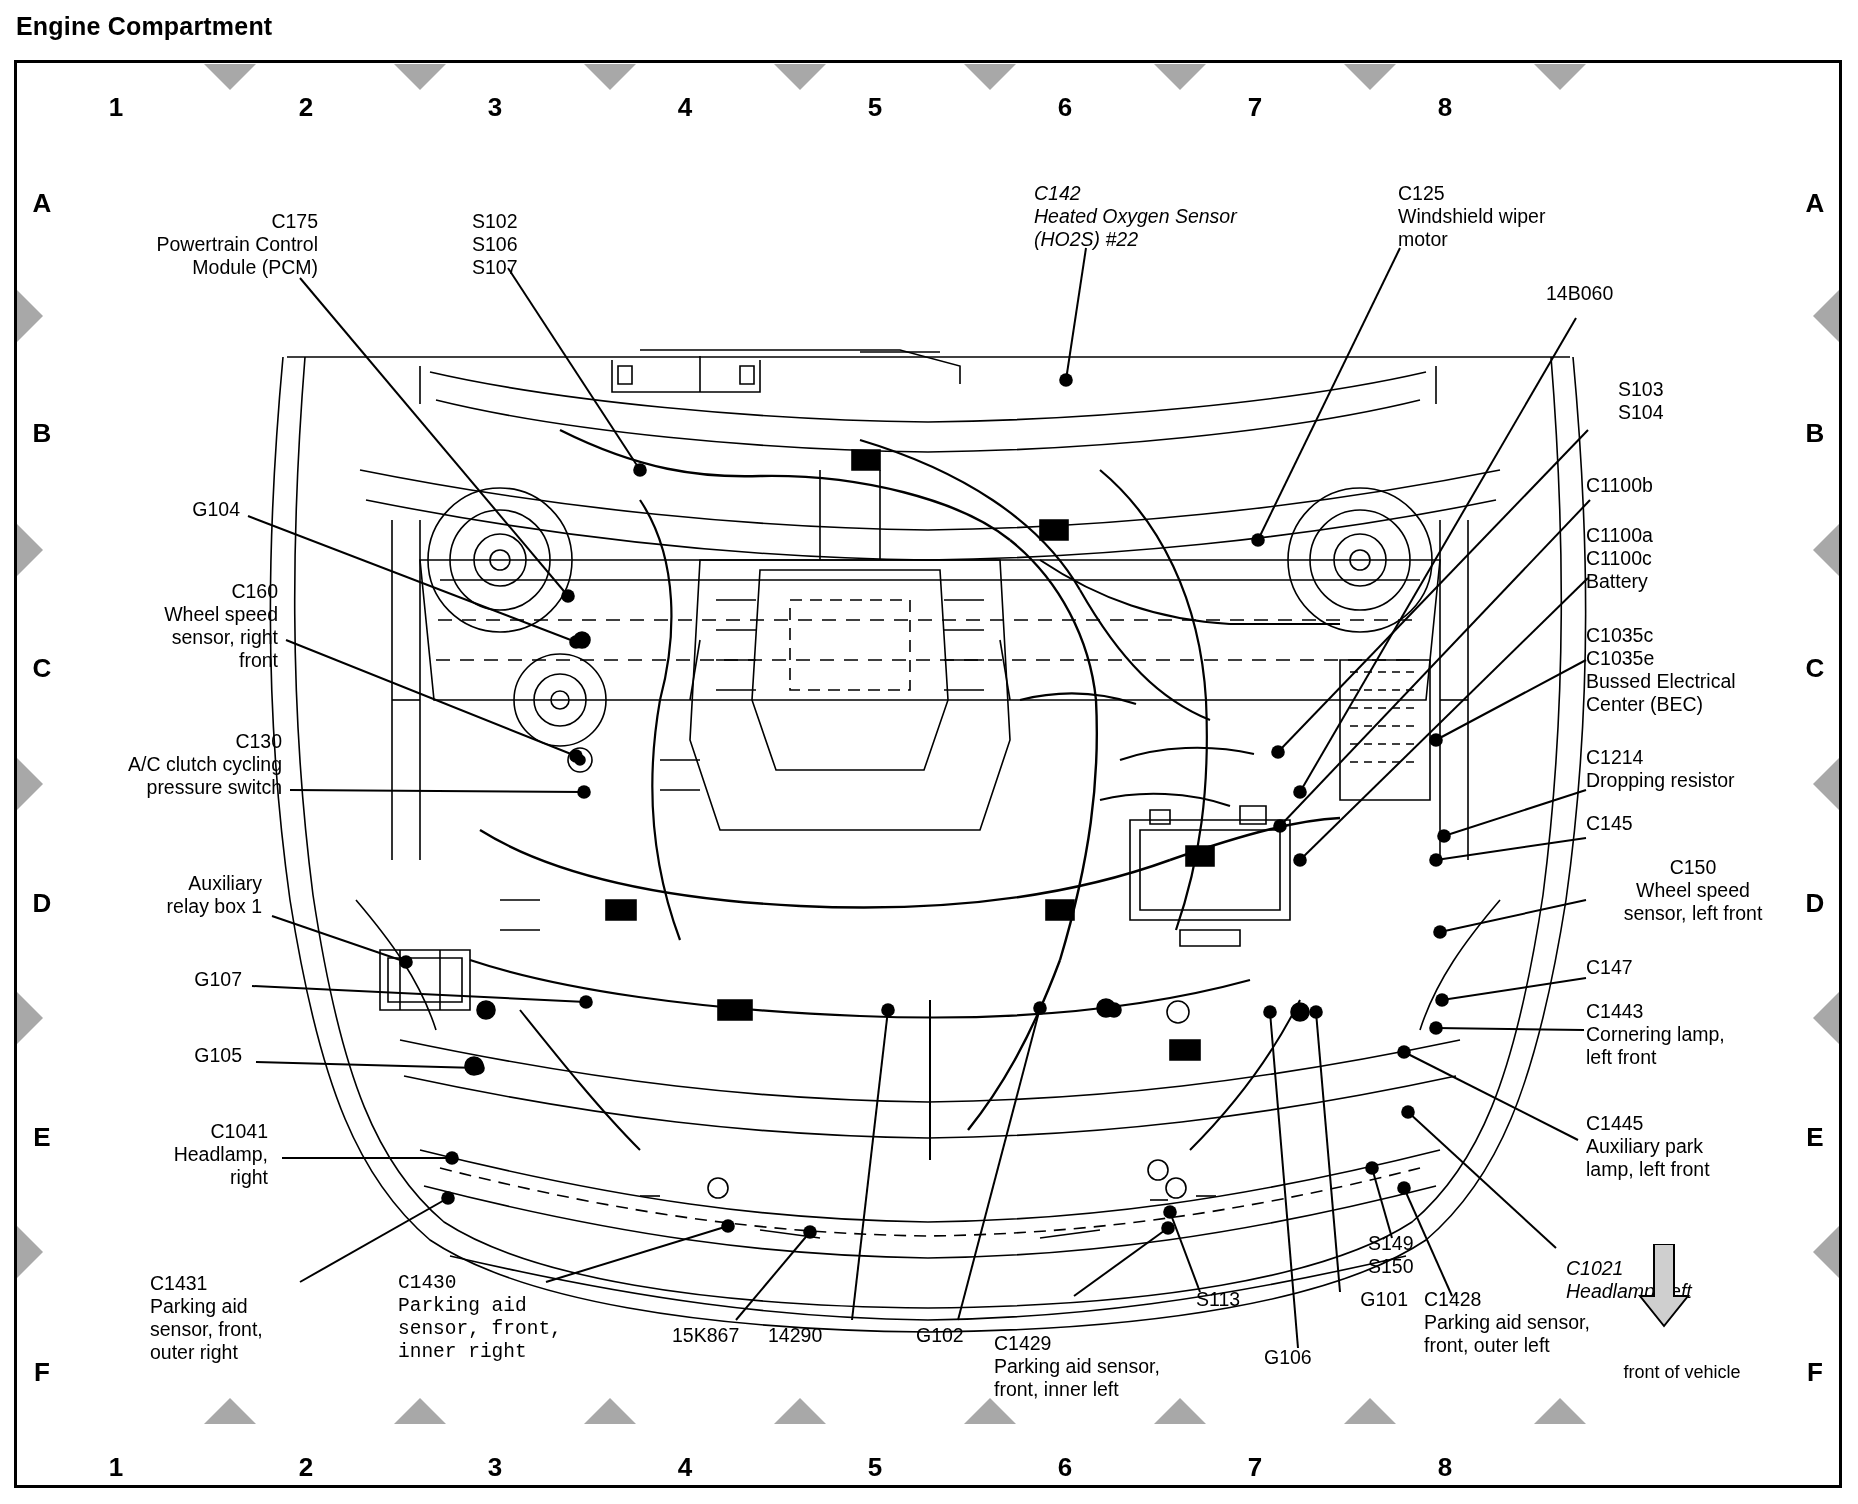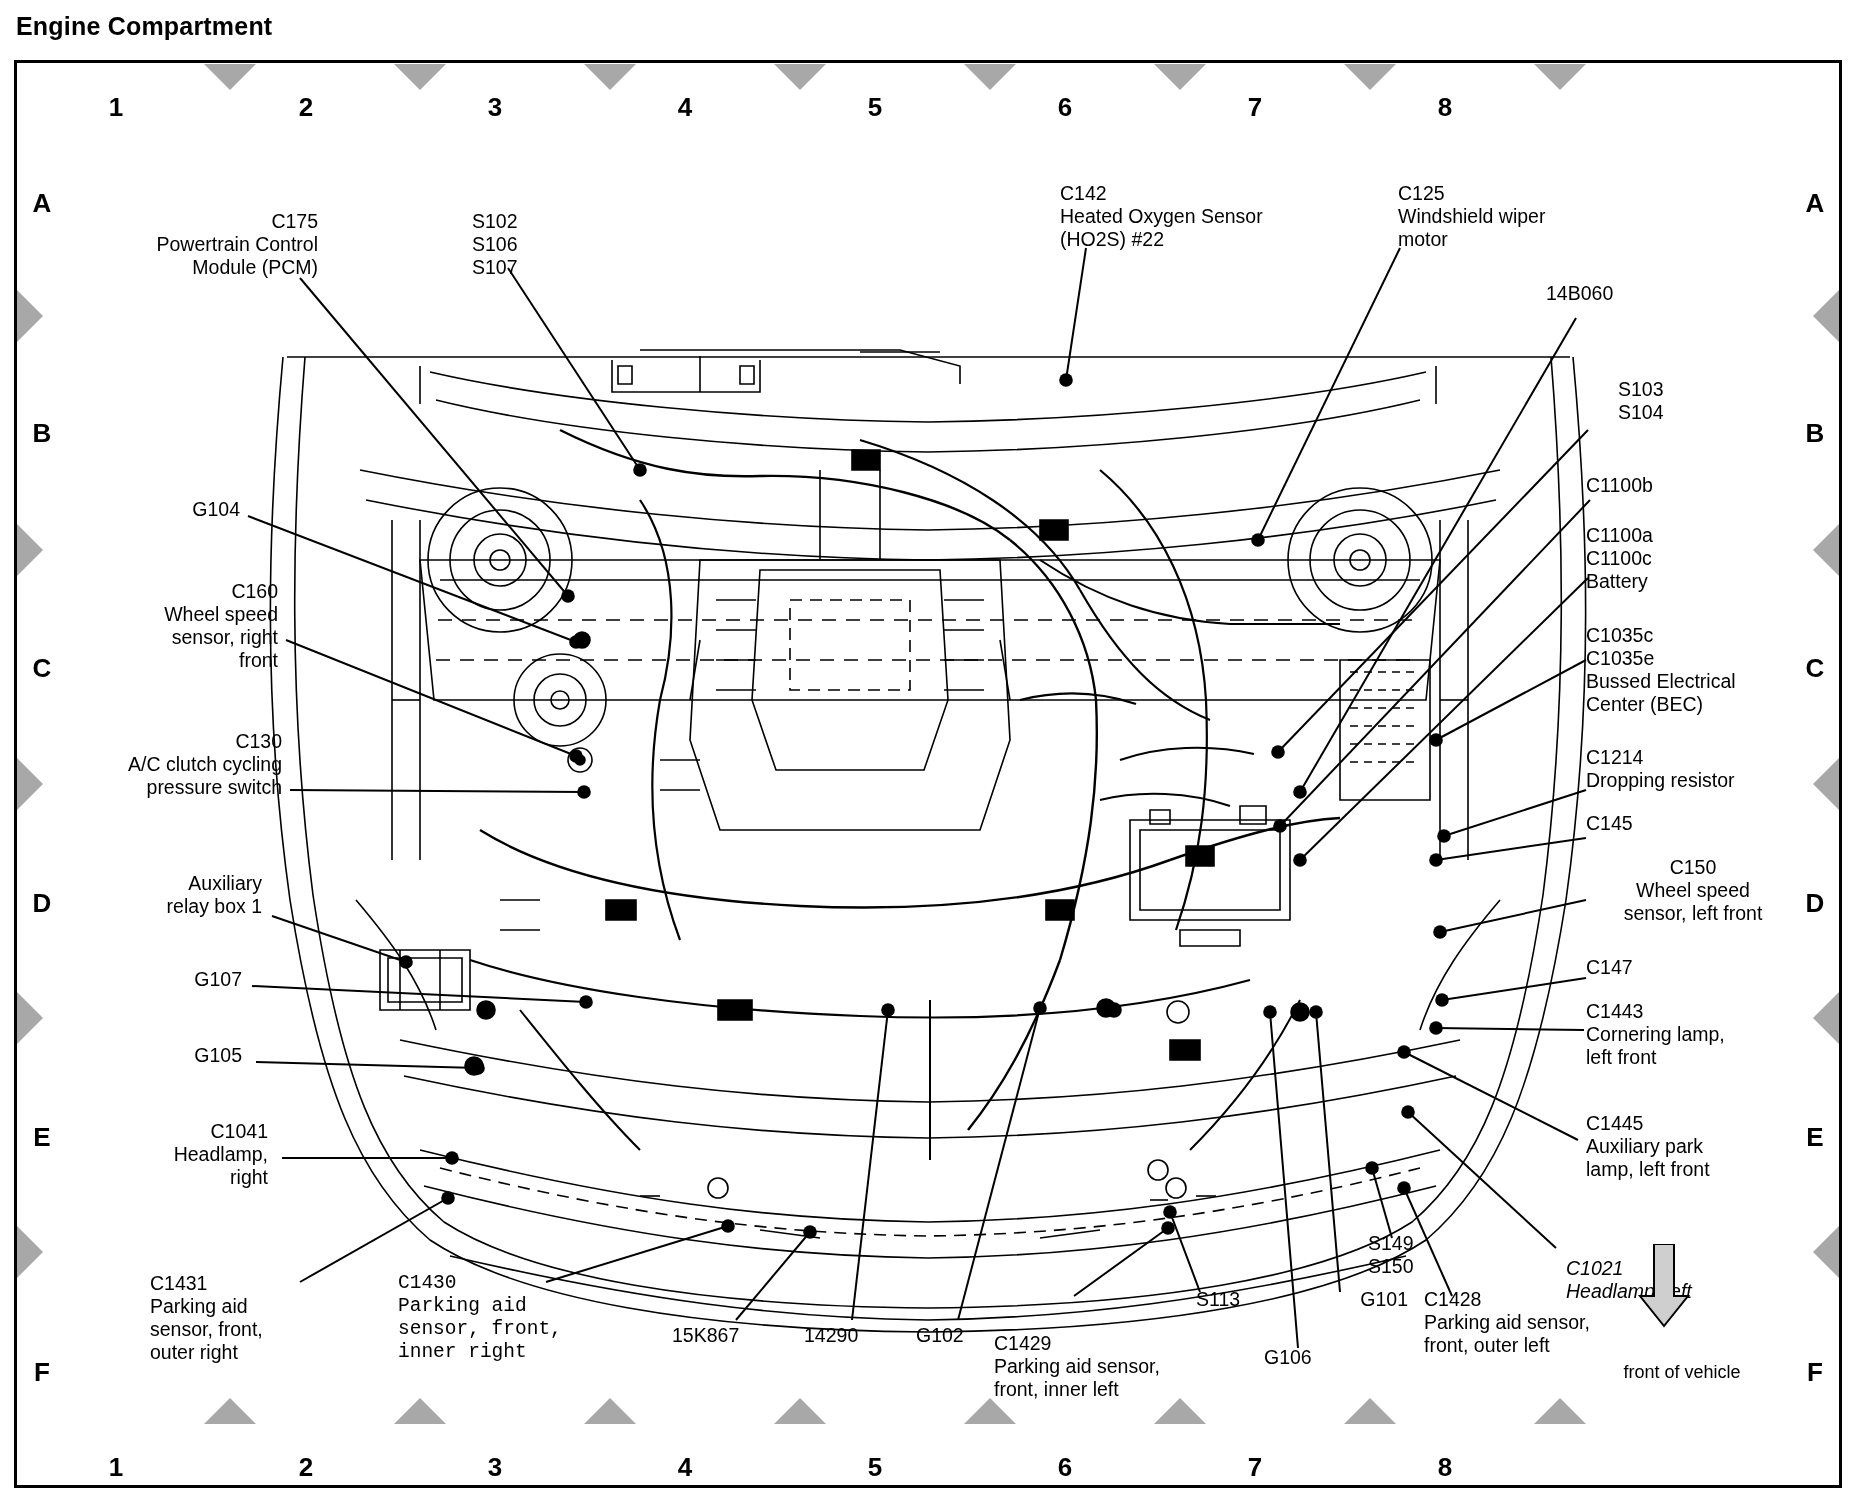--- a/index.html
+++ b/index.html
@@ -409,21 +409,21 @@
     <path d="M1452,1296 L1404,1188" marker-end="url(#dot)"></path>
   </g>
 </svg>
 
 <div class="callout right" style="left:60px;  top:210px;  width:258px;">C175
 Powertrain Control
 Module (PCM)</div>
 <div class="callout left" style="left:472px; top:210px;  width:120px;">S102
 S106
 S107</div>
-<div class="callout left" style="left:1060px;top:182px;  width:300px;">C142
+<div class="callout left" style="left:1034px;top:182px;  width:300px;font-style:italic;">C142
 Heated Oxygen Sensor
 (HO2S) #22</div>
 <div class="callout left" style="left:1398px;top:182px;  width:220px;">C125
 Windshield wiper
 motor</div>
 <div class="callout left" style="left:1546px;top:282px;  width:140px;">14B060</div>
 <div class="callout left" style="left:1586px;top:378px;  width:120px;margin-left:32px;">S103
 S104</div>
 <div class="callout left" style="left:1586px;top:474px;  width:130px;">C1100b</div>
 <div class="callout left" style="left:1586px;top:524px;  width:150px;">C1100a
@@ -465,21 +465,21 @@
 right</div>
 <div class="callout left" style="left:150px; top:1272px; width:198px;">C1431
 Parking aid
 sensor, front,
 outer right</div>
 <div class="callout left" style="left:398px; top:1272px; width:200px;font-family:Liberation Mono, monospace;">C1430
 Parking aid
 sensor, front,
 inner right</div>
 <div class="callout left" style="left:672px; top:1324px; width:130px;">15K867</div>
-<div class="callout left" style="left:804px; top:1324px; width:120px;">14290</div>
+<div class="callout left" style="left:768px; top:1324px; width:120px;">14290</div>
 <div class="callout left" style="left:916px; top:1324px; width:104px;">G102</div>
 <div class="callout left" style="left:994px; top:1296px; width:226px;margin-top:36px;">C1429
 Parking aid sensor,
 front, inner left</div>
 <div class="callout left" style="left:1196px;top:1288px; width:104px;">S113</div>
 <div class="callout left" style="left:1264px;top:1346px; width:104px;">G106</div>
 <div class="callout left" style="left:1304px;top:1288px; width:104px;text-align:right;">G101</div>
 <div class="callout left" style="left:1368px;top:1232px; width:104px;">S149
 S150</div>
 <div class="callout left" style="left:1424px;top:1288px; width:230px;">C1428

